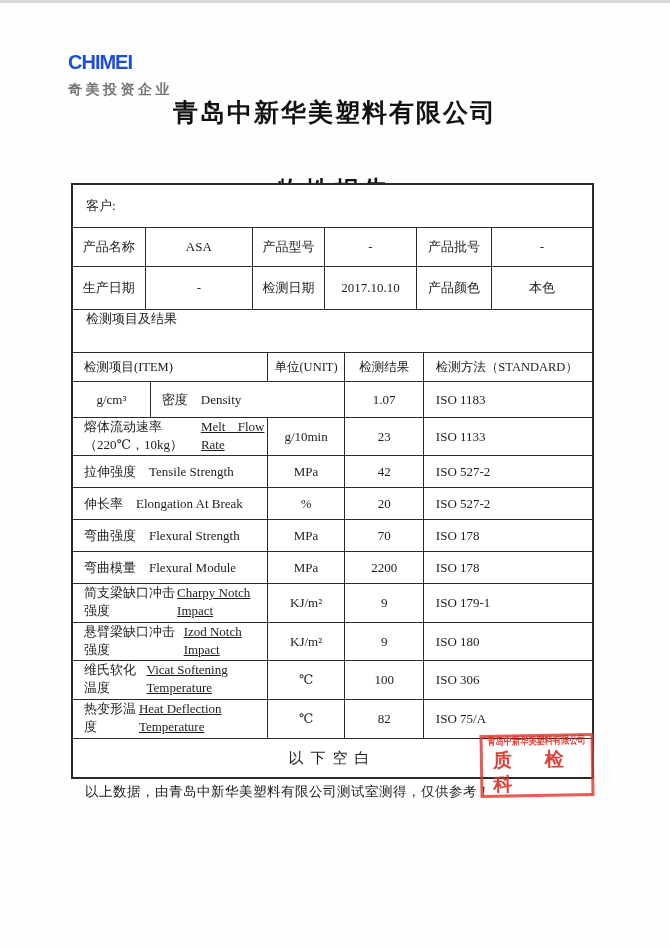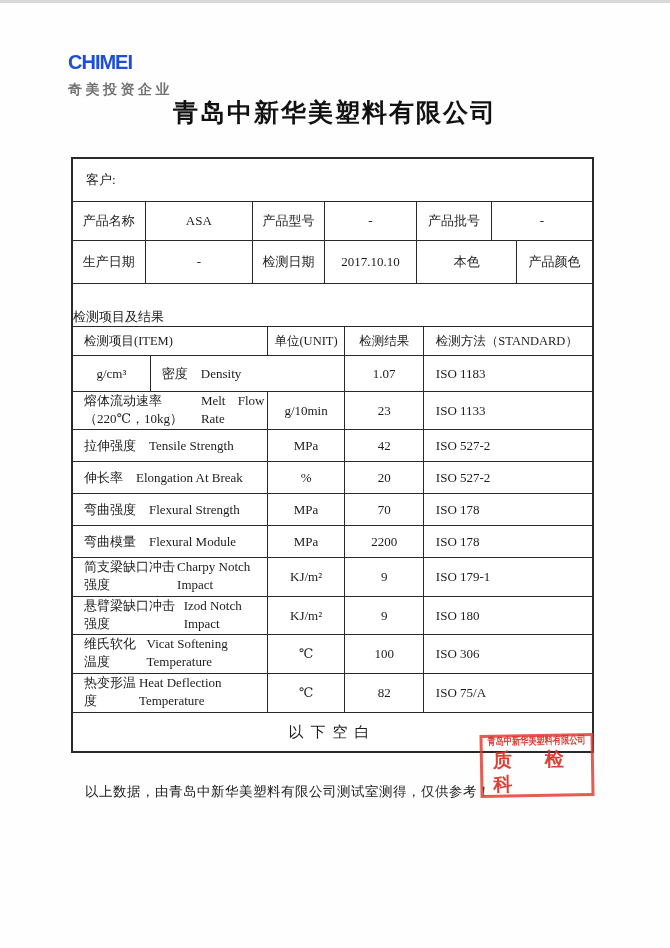--- a/index.html
+++ b/index.html
@@ -24,45 +24,45 @@
     position:absolute; top:96px; left:0; width:100%; text-align:center;
     font-size:25px; font-weight:bold; letter-spacing:2px; color:#111;
   }
   .report-title {
     position:absolute; top:128px; left:0; width:100%; text-align:center;
     font-size:24px; font-weight:bold; letter-spacing:5px; color:#111;margin-top:46px;
   }
 
   
   .doc-table {
-    position:absolute; left:71px; top:157px; width:523px;
+    position:absolute; left:71px; top:183px; width:523px;
     border:2px solid #2a2a2a; background:#fff;
   }
   .row { display:flex; border-bottom:1px solid #2a2a2a; font-size:13px; }
   .row:last-child { border-bottom:none; }
   .cell { display:flex; align-items:center; justify-content:center; border-right:1px solid #2a2a2a; overflow:hidden; }
   .cell:last-child { border-right:none; }
 
   .r-customer { height:43px; align-items:center; padding-left:13px; }
   .r-info1 { height:39px; }
   .r-info2 { height:43px; }
   .ic1 { width:14.0%; } .ic2 { width:20.7%; } .ic3 { width:13.8%; }
   .ic4 { width:17.8%; } .ic5 { width:14.4%; } .ic6 { width:19.3%; }
 
-  .r-section { height:43px; align-items:flex-end; }
+  .r-section { height:43px; align-items:flex-start; padding-left:13px; }
 
   .rc1 { width:37.5%; justify-content:flex-start; padding-left:11px; }
   .rc2 { width:15.0%; }
   .rc3 { width:15.1%; }
   .rc4 { width:32.4%; justify-content:flex-start; padding-left:12px; }
   .r-head { height:29px; font-size:12.5px; }
 
   .res .rc1.stack { flex-direction:row; align-items:flex-start; justify-content:center; line-height:1.35; }
   .res .en { margin-left:13px; }
-  .res .stack .en { margin-left:0; }
+  .res .stack .en { margin-left:0;text-decoration:underline; }
   .en.wide { word-spacing:9px; }
   .h36 { height:36px; } .h38 { height:38px; } .h32 { height:32px; } .h39 { height:39px; }
 
   .r-blank { height:38px; justify-content:center; align-items:center; display:flex;
              font-size:15px; letter-spacing:7px; }
 
   
   .footer-note { position:absolute; left:85px; top:783px; font-size:13.5px; letter-spacing:0.5px; }
 
   
@@ -107,22 +107,22 @@
       <div class="cell ic4">-</div>
       <div class="cell ic5">产品批号</div>
       <div class="cell ic6">-</div>
     </div>
 
     <div class="row r-info2">
       <div class="cell ic1">生产日期</div>
       <div class="cell ic2">-</div>
       <div class="cell ic3">检测日期</div>
       <div class="cell ic4">2017.10.10</div>
+      <div class="cell ic5">产品颜色</div>
       <div class="cell ic6">本色</div>
-      <div class="cell ic5">产品颜色</div>
     </div>
 
     <div class="row r-section">
       <span>检测项目及结果</span>
     </div>
 
     <div class="row r-head">
       <div class="cell rc1">检测项目(ITEM)</div>
       <div class="cell rc2">单位(UNIT)</div>
       <div class="cell rc3">检测结果</div>

